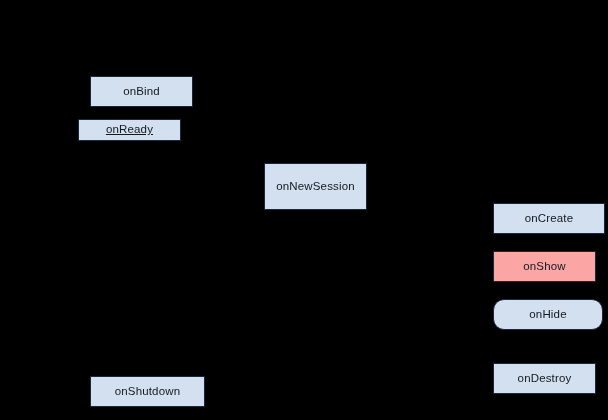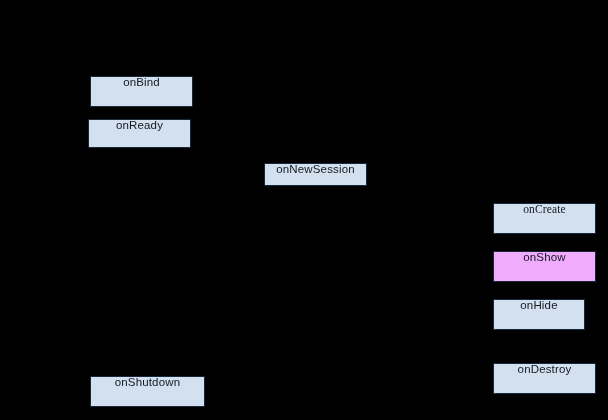--- a/index.html
+++ b/index.html
@@ -15,20 +15,21 @@
     background: #000000;
     overflow: hidden;
     font-family: "Liberation Sans", sans-serif;
   }
   .node {
     position: absolute;
     box-sizing: border-box;
     background: #d2e0f0;
     border: 1px solid #17283a;
     display: flex;
+    align-items: center;
     justify-content: center;
     color: #14191f;
     font-size: 11.5px;
     line-height: 1;
     letter-spacing: 0.15px;
     white-space: nowrap;
     user-select: none;
   }
   .node-label {
     display: block;
@@ -36,33 +37,33 @@
   }
 </style>
 </head>
 <body>
 
 <div id="canvas" style="width: 608px; height: 420px; background: rgb(0, 0, 0);">
 
 <div class="node" style="left: 90px; top: 76px; width: 103px; height: 31px; background: rgb(210, 224, 240); border-color: rgb(23, 40, 58); color: rgb(20, 25, 31);">
       <span class="node-label">onBind</span>
     </div>
-    <div class="node" style="left: 88px; top: 119px; width: 103px; height: 29px; background: rgb(210, 224, 240); border-color: rgb(23, 40, 58); color: rgb(20, 25, 31);">
+    <div class="node" style="left: 78px; top: 119px; width: 103px; height: 22px; background: rgb(210, 224, 240); border-color: rgb(23, 40, 58); color: rgb(20, 25, 31); text-decoration: underline;">
       <span class="node-label">onReady</span>
     </div>
-    <div class="node" style="left: 264px; top: 163px; width: 103px; height: 23px; background: rgb(210, 224, 240); border-color: rgb(23, 40, 58); color: rgb(20, 25, 31);">
+    <div class="node" style="left: 264px; top: 163px; width: 103px; height: 47px; background: rgb(210, 224, 240); border-color: rgb(23, 40, 58); color: rgb(20, 25, 31);">
       <span class="node-label">onNewSession</span>
     </div>
-    <div class="node" style="left: 493px; top: 203px; width: 103px; height: 31px; background: rgb(210, 224, 240); border-color: rgb(23, 40, 58); color: rgb(20, 25, 31); font-family: Liberation Serif, serif;">
+    <div class="node" style="left: 493px; top: 203px; width: 112px; height: 31px; background: rgb(210, 224, 240); border-color: rgb(23, 40, 58); color: rgb(20, 25, 31);">
       <span class="node-label">onCreate</span>
     </div>
-    <div class="node" style="left: 493px; top: 251px; width: 103px; height: 31px; background: #f0abfc; border-color: rgb(23, 40, 58); color: rgb(20, 25, 31);">
+    <div class="node" style="left: 493px; top: 251px; width: 103px; height: 31px; background: #fca5a5; border-color: rgb(23, 40, 58); color: rgb(20, 25, 31);">
       <span class="node-label">onShow</span>
     </div>
-    <div class="node" style="left: 493px; top: 299px; width: 92px; height: 31px; background: rgb(210, 224, 240); border-color: rgb(23, 40, 58); color: rgb(20, 25, 31);">
+    <div class="node" style="left: 493px; top: 299px; width: 110px; height: 31px; background: rgb(210, 224, 240); border-color: rgb(23, 40, 58); color: rgb(20, 25, 31); border-radius: 11px;">
       <span class="node-label">onHide</span>
     </div>
     <div class="node" style="left: 90px; top: 376px; width: 115px; height: 31px; background: rgb(210, 224, 240); border-color: rgb(23, 40, 58); color: rgb(20, 25, 31);">
       <span class="node-label">onShutdown</span>
     </div>
     <div class="node" style="left: 493px; top: 363px; width: 103px; height: 31px; background: rgb(210, 224, 240); border-color: rgb(23, 40, 58); color: rgb(20, 25, 31);">
       <span class="node-label">onDestroy</span>
     </div>
   </div>
 

